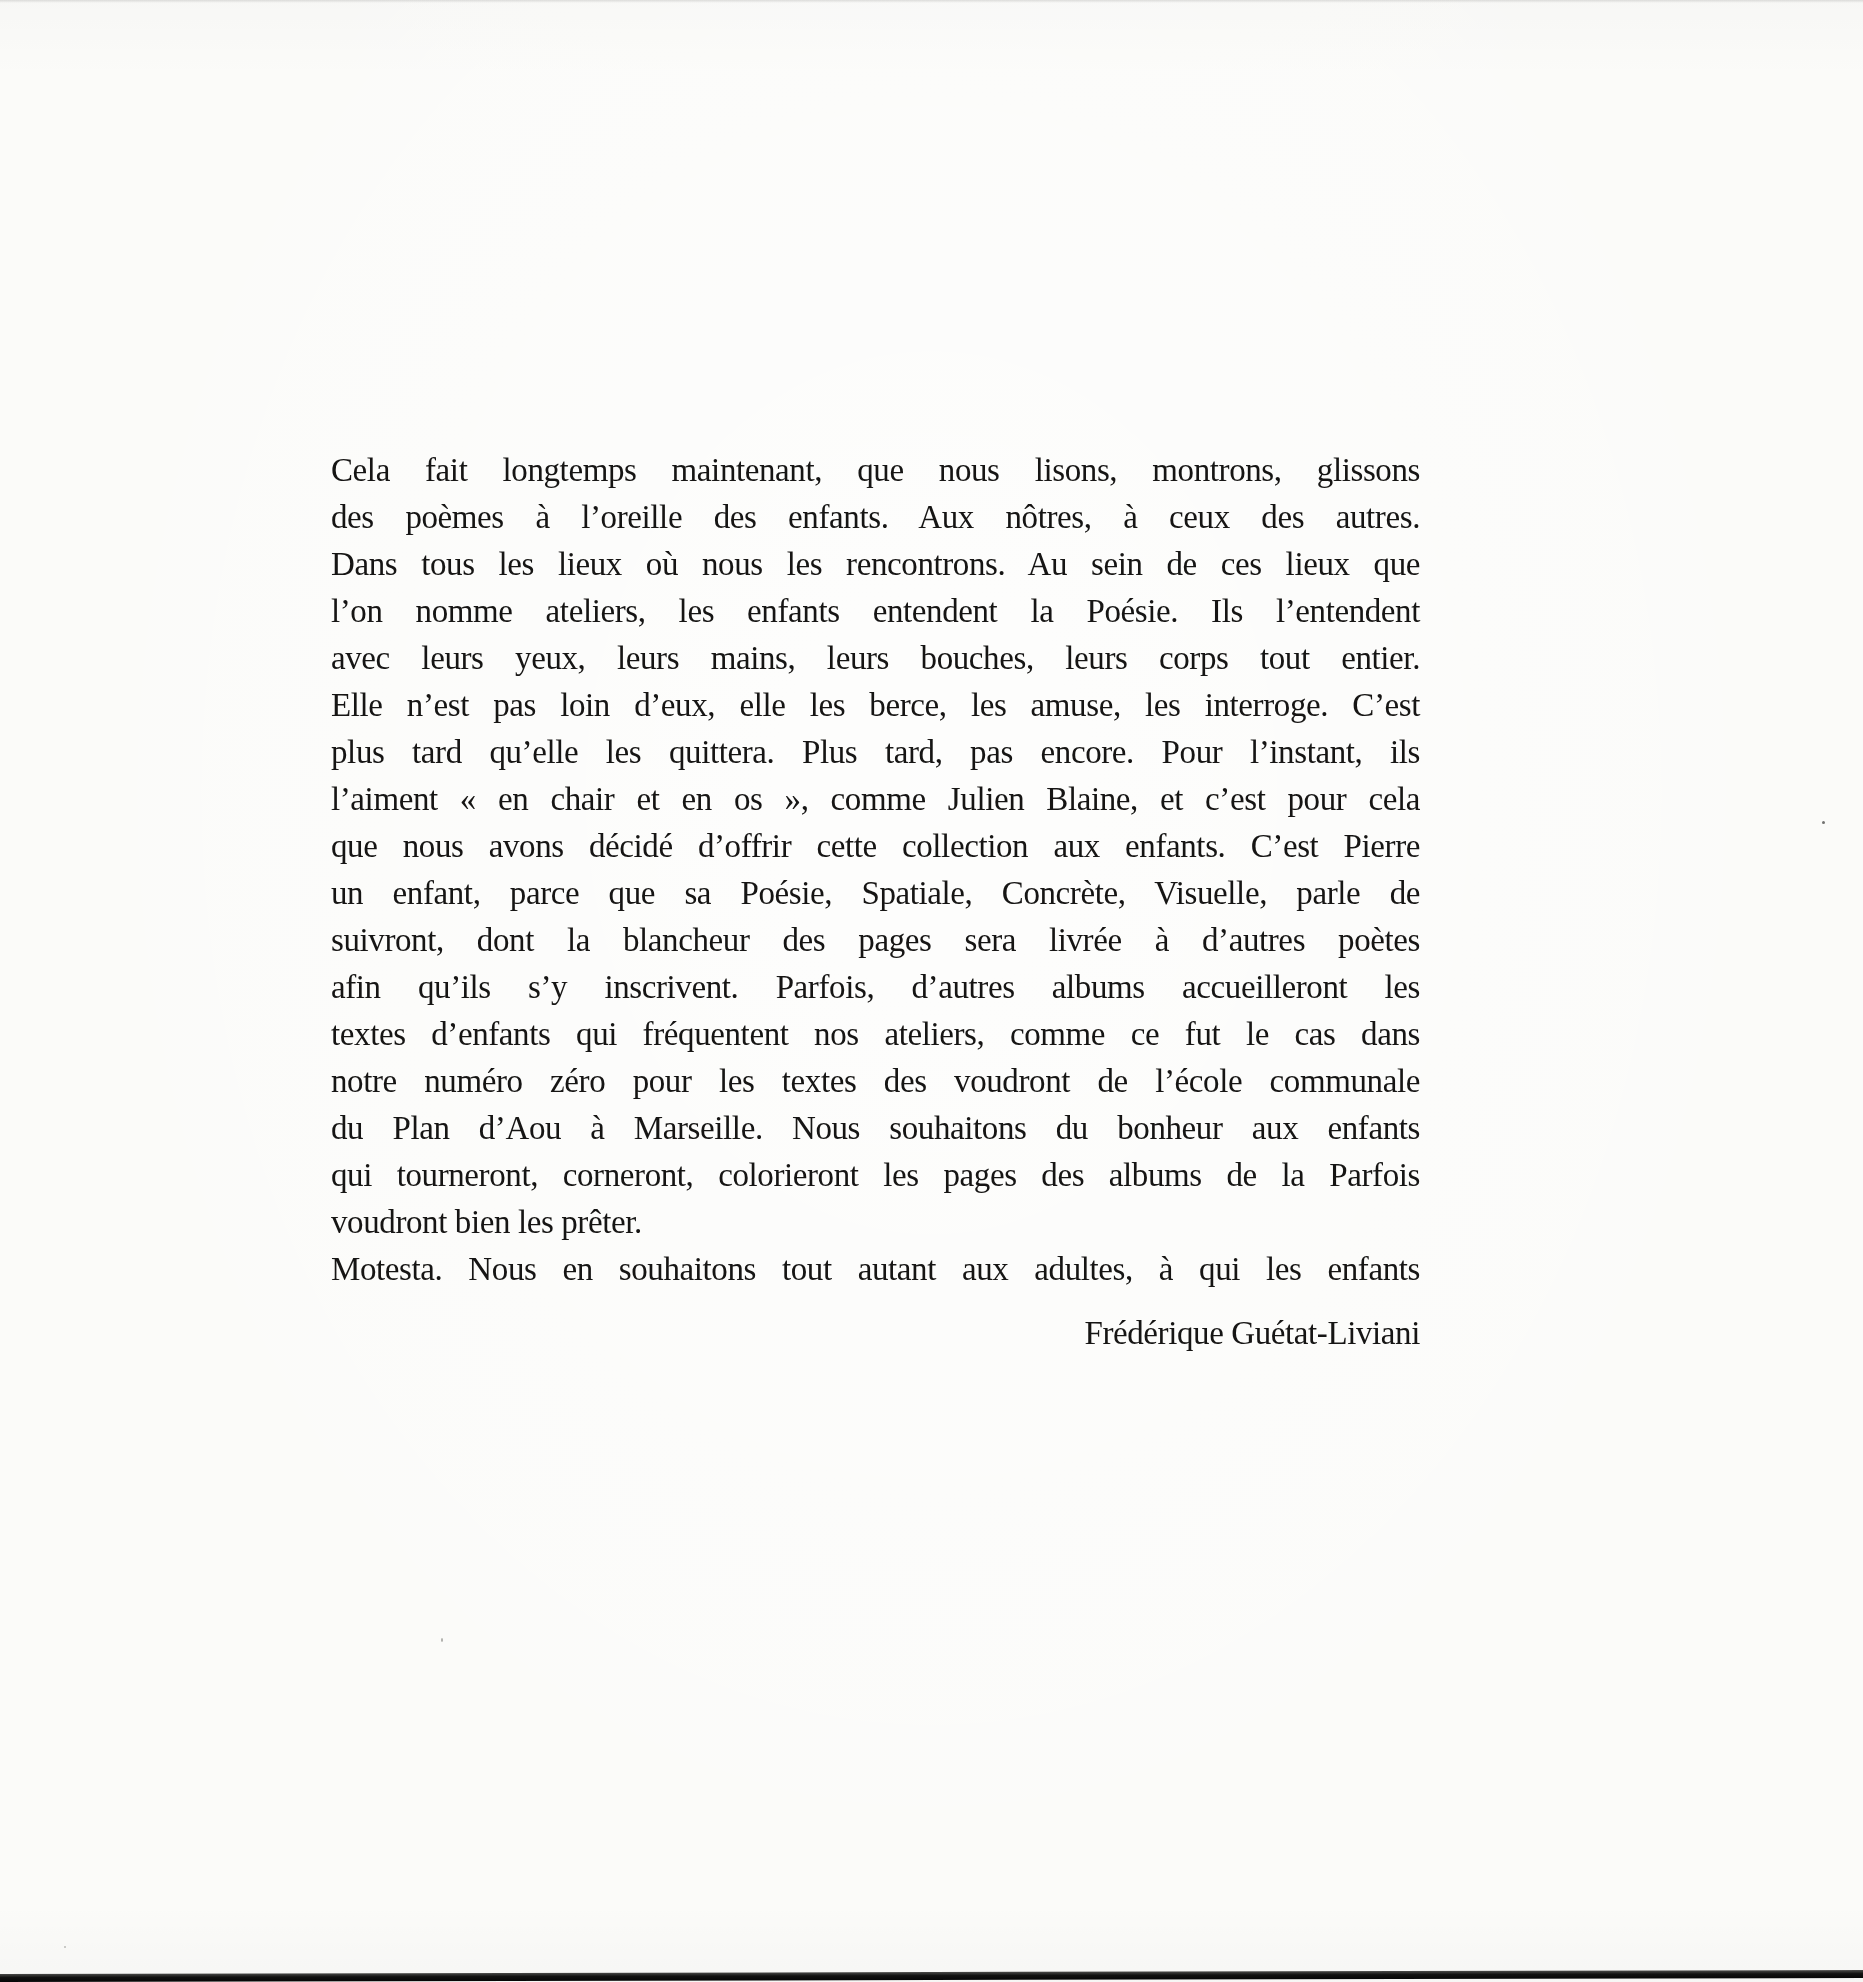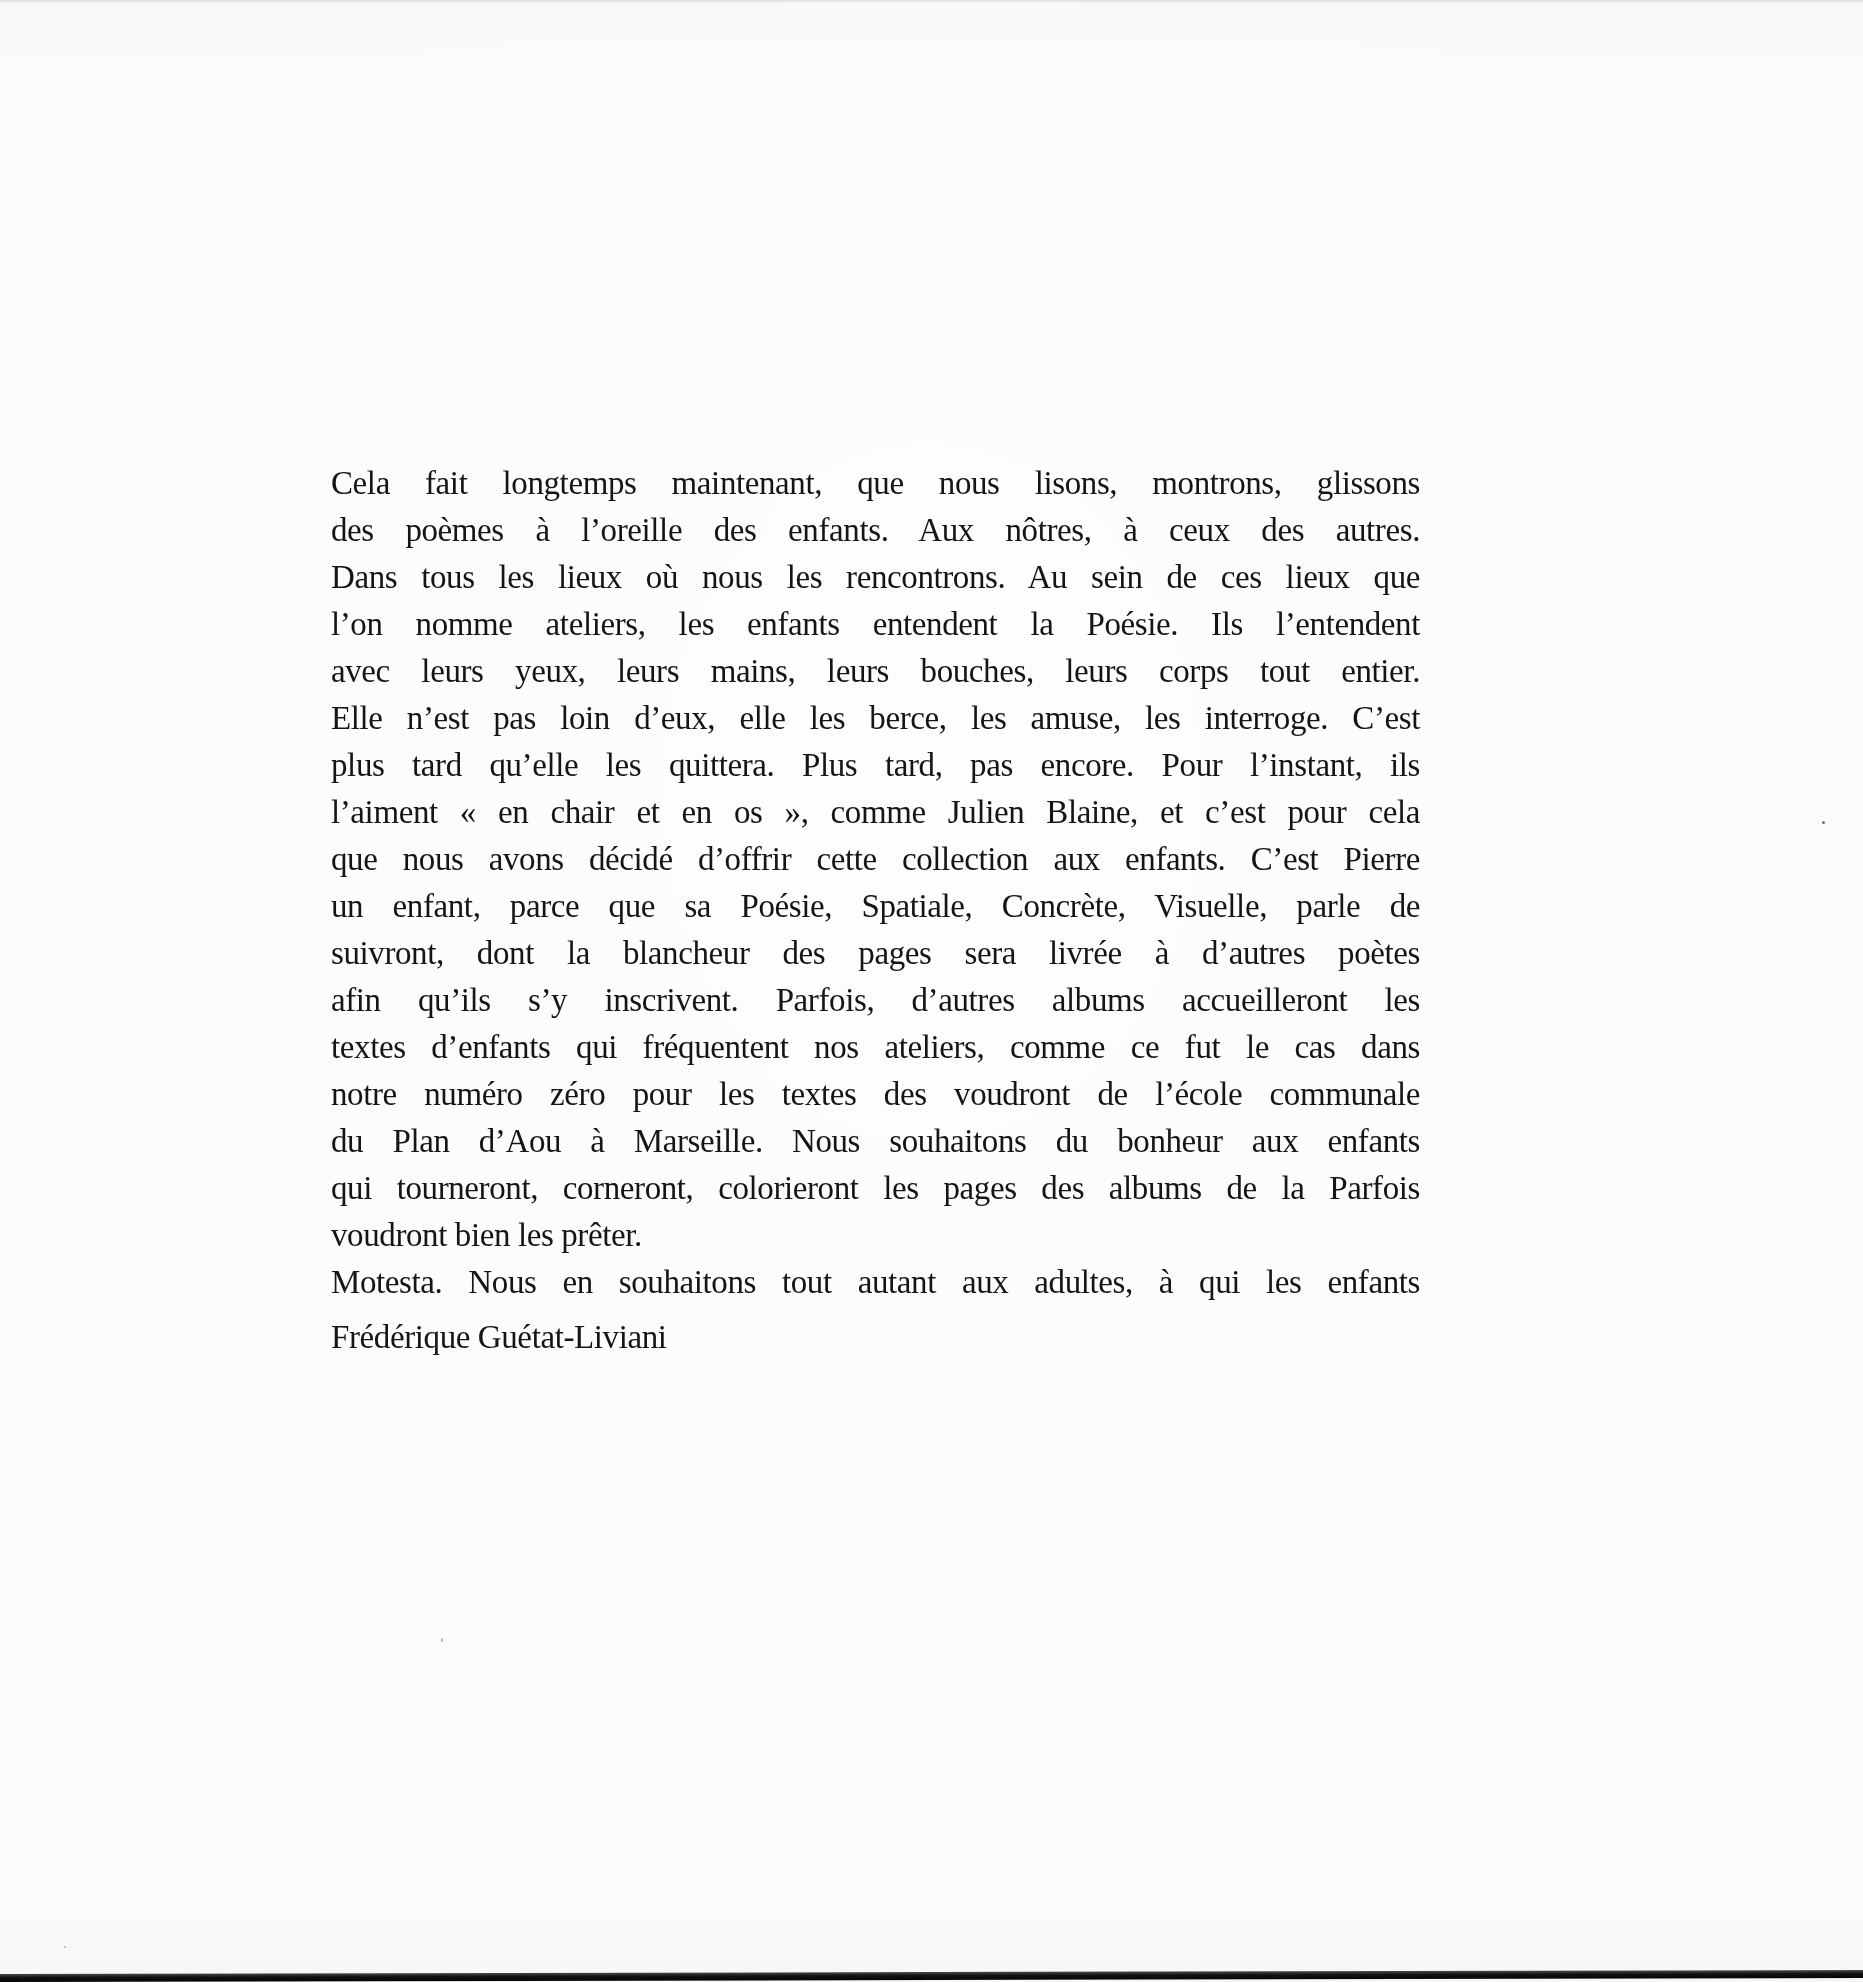--- a/index.html
+++ b/index.html
@@ -18,37 +18,38 @@
   .paper {
     position: absolute;
     inset: 0;
     background:
       radial-gradient(ellipse at 50% 40%, rgba(255,255,255,0.6) 0%, rgba(0,0,0,0.0) 70%),
       linear-gradient(180deg, rgba(0,0,0,0.015) 0%, rgba(0,0,0,0.0) 4%, rgba(0,0,0,0.0) 96%, rgba(0,0,0,0.02) 100%);
   }
   .text-block {
     position: absolute;
     left: 331px;
-    top: 460px;
+    top: 447px;
     width: 1089px;
     color: #161514;
     font-size: 33px;
     line-height: 47px;
     letter-spacing: -0.012em;
   }
   .body-line {
     text-align: justify;
     text-align-last: justify;
     white-space: normal;
   }
   .body-line.last {
     text-align-last: left;
   }
   .signature-line {
-    margin-top: 8px;
+    text-align: right;
+    margin-top: 17px;
   }
   
   .scan-edge-bottom {
     position: absolute;
     left: -3.2px;
     right: -3.2px;
     bottom: 0;
     height: 8px;
     background: linear-gradient(180deg, #4a4a48 0%, #111110 45%, #060606 100%);
     transform: rotate(-0.12deg);

